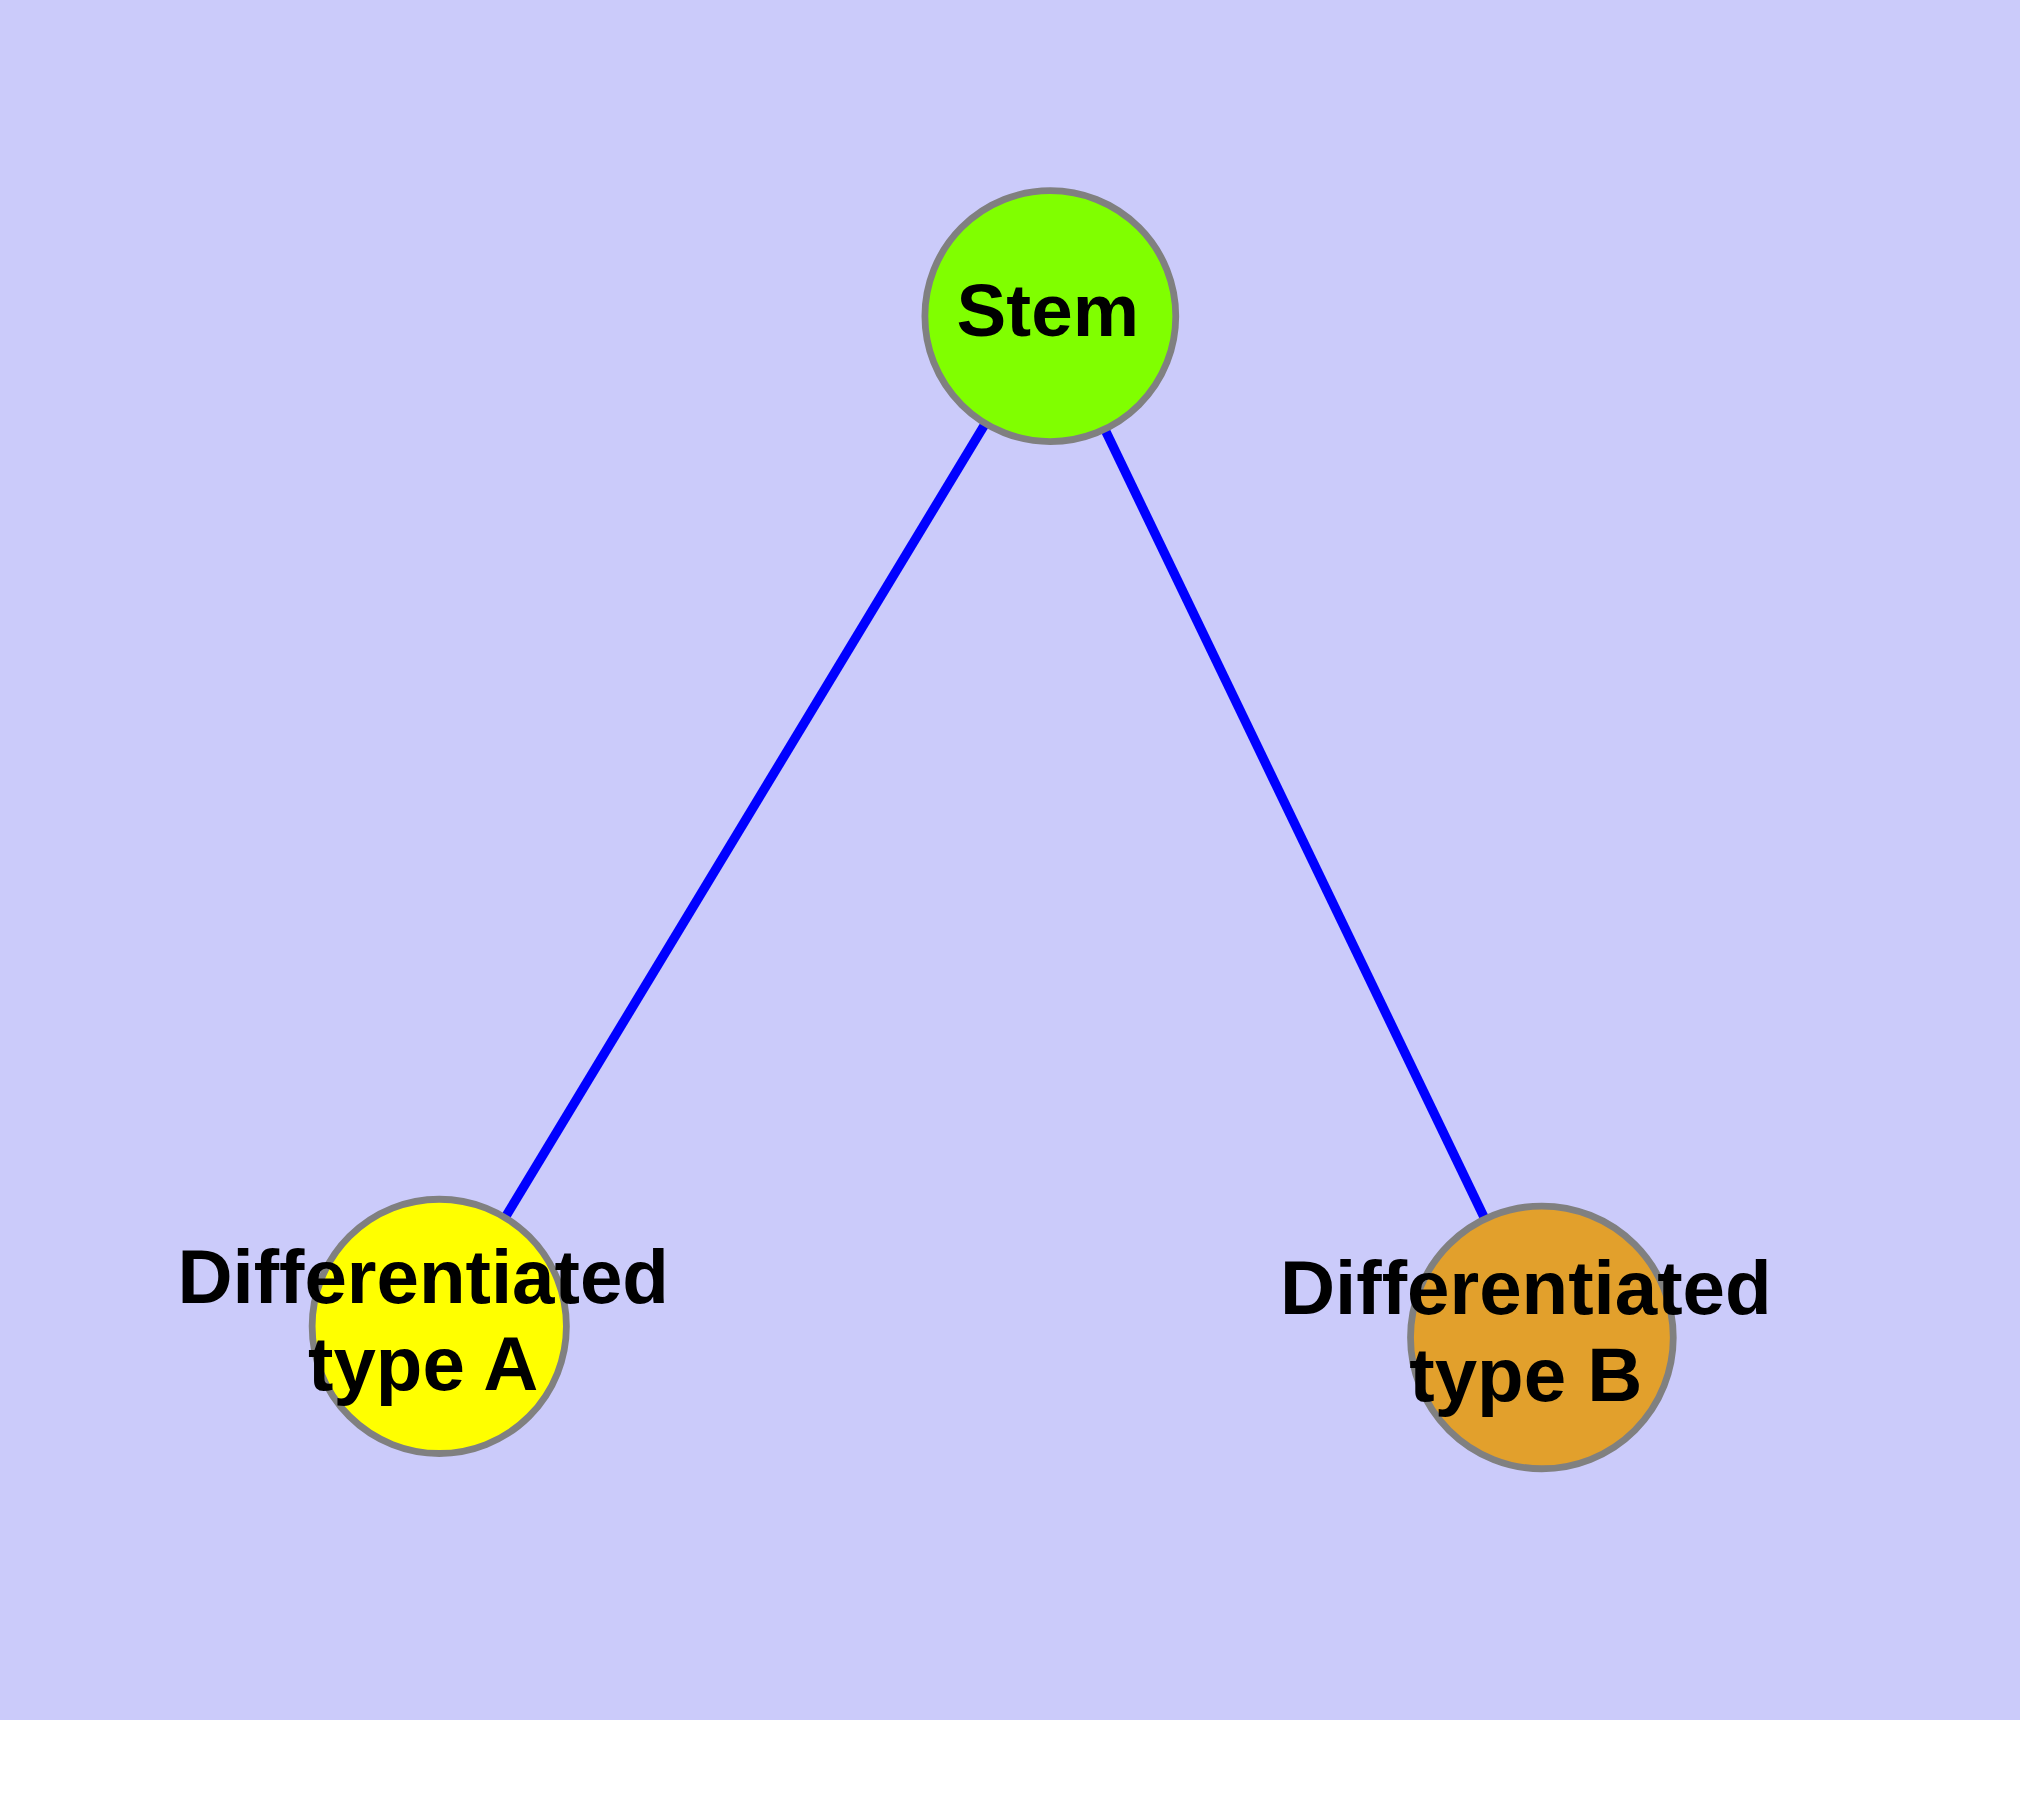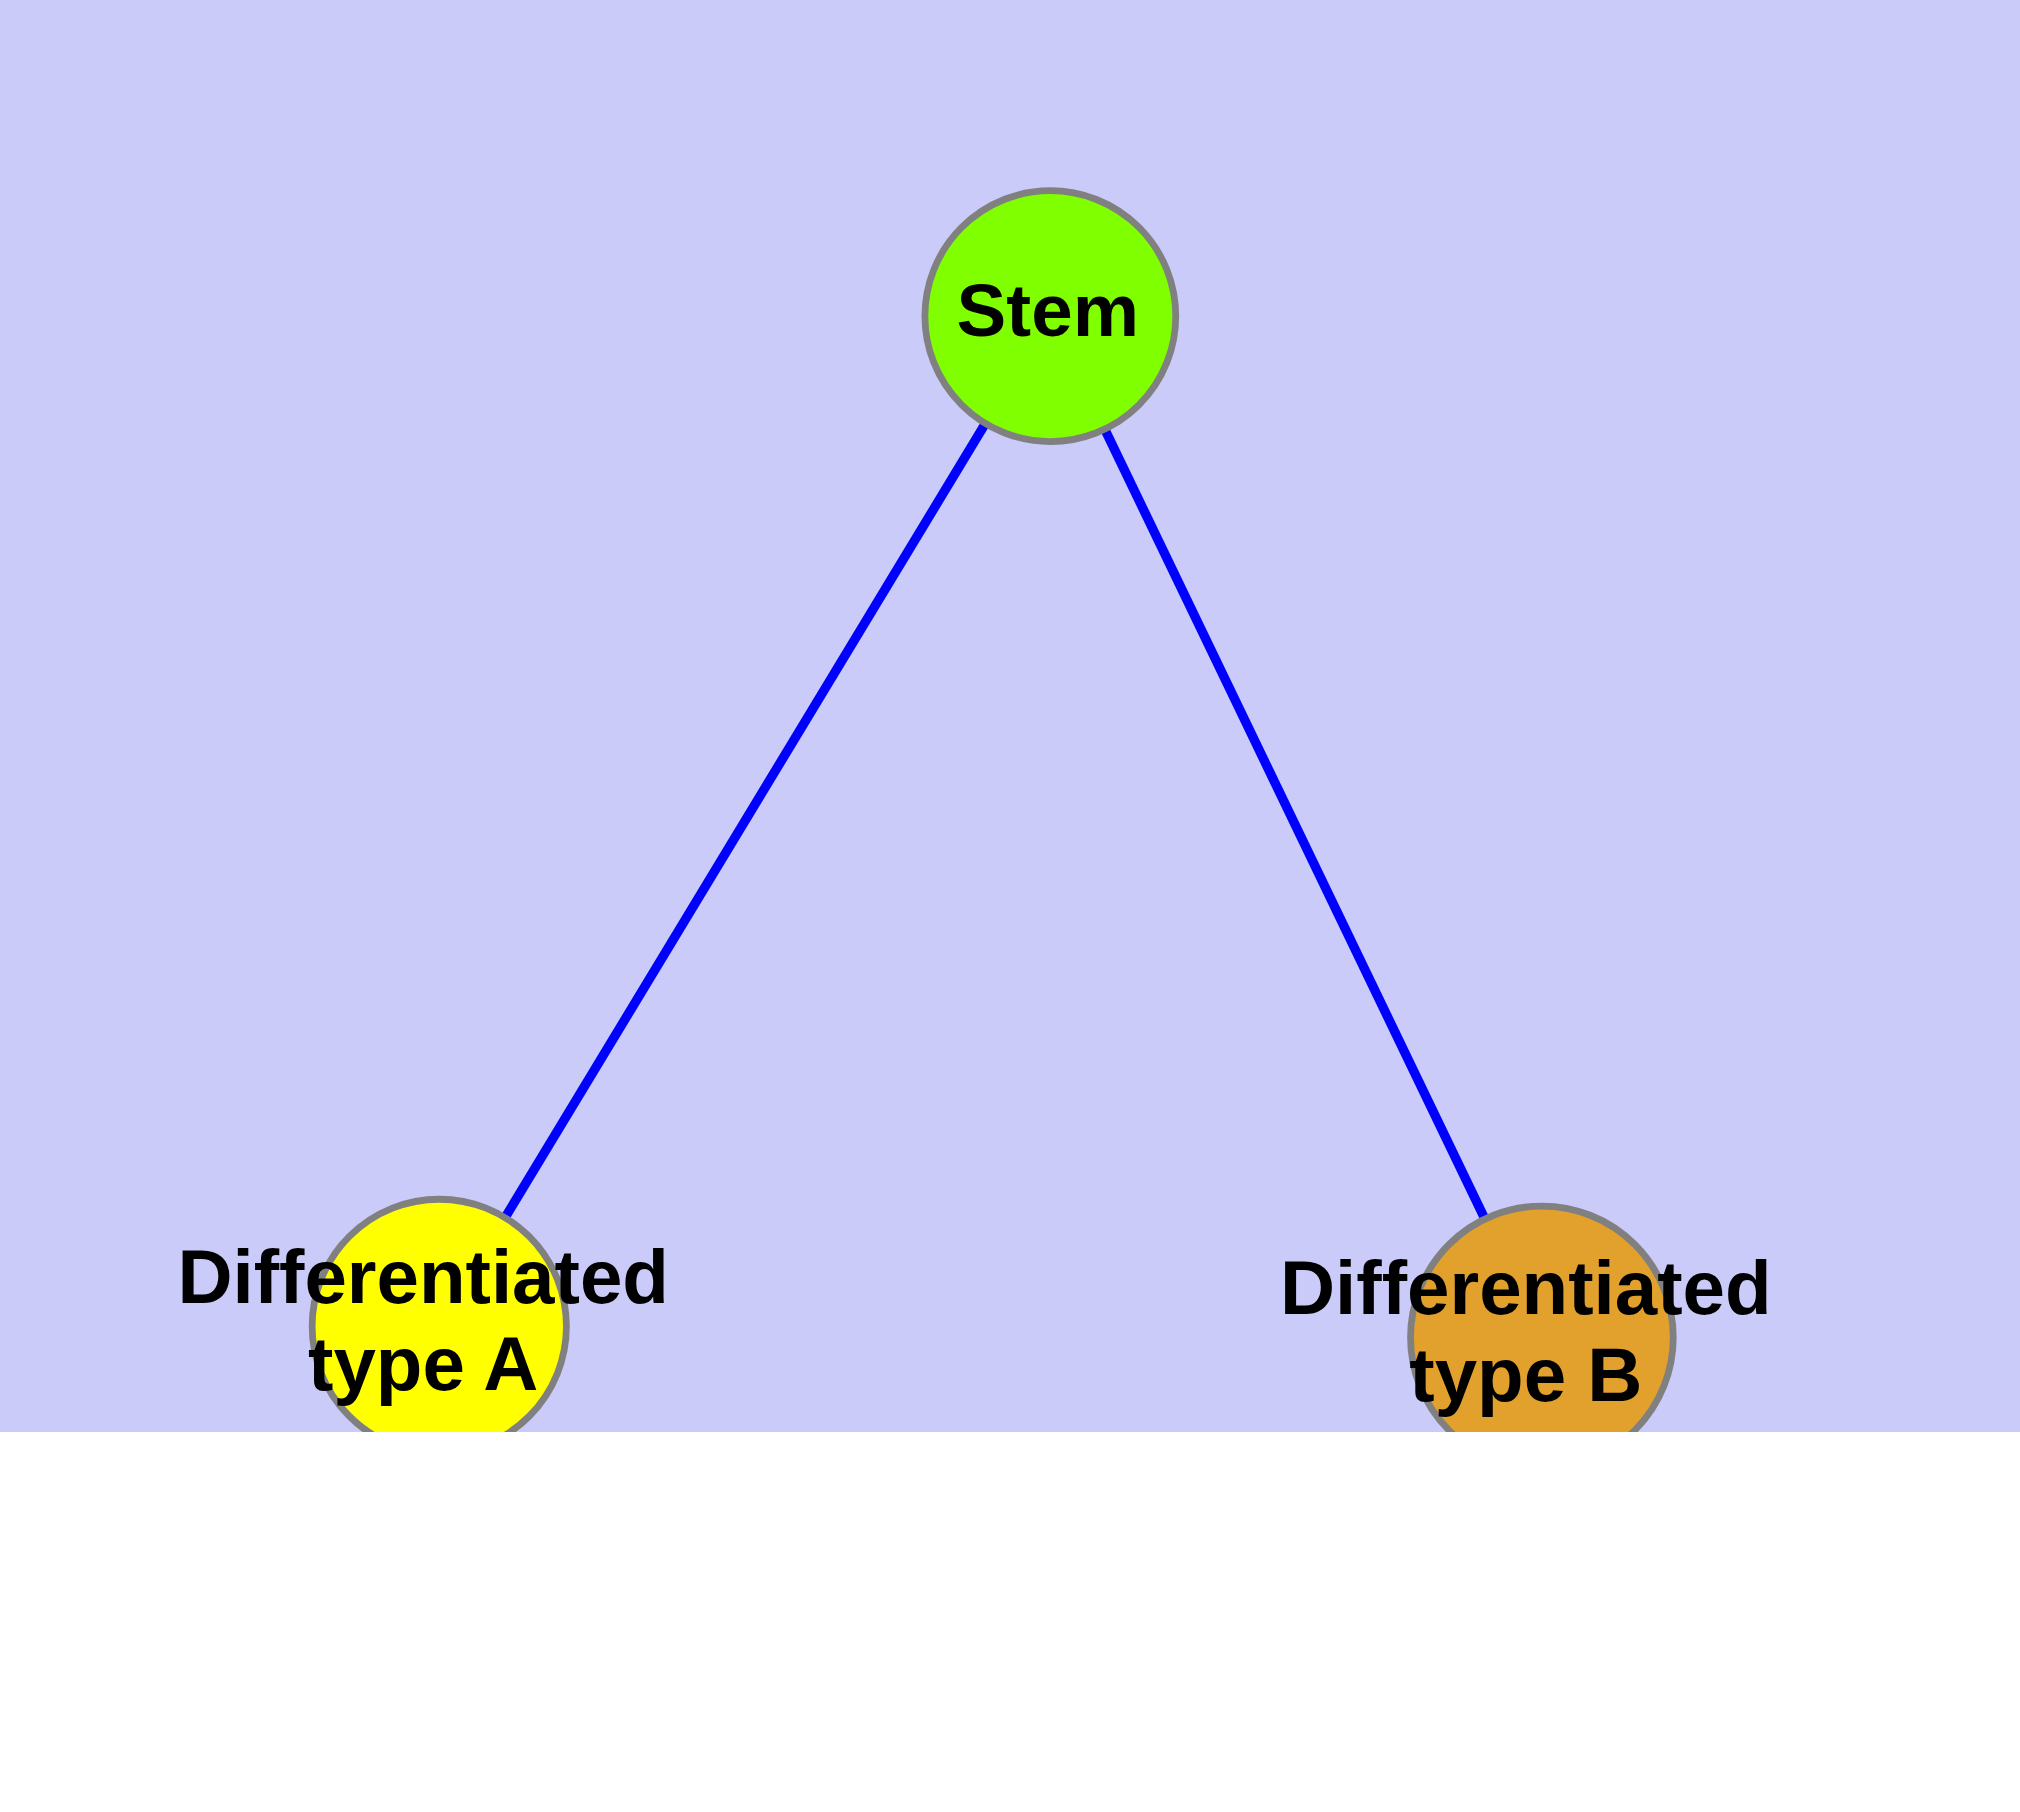--- a/index.html
+++ b/index.html
@@ -7,21 +7,21 @@
     margin: 0;
     padding: 0;
     background: #ffffff;
   }
   body {
     font-family: "Liberation Sans", sans-serif;
   }
   #canvas {
     position: relative;
     width: 2021px;
-    height: 1432px;
+    height: 1720px;
     background: #cbcbfa;
     overflow: hidden;
   }
   #graph-svg {
     position: absolute;
     left: 0;
     top: 0;
     width: 2021px;
     height: 1812px;
     display: block;

